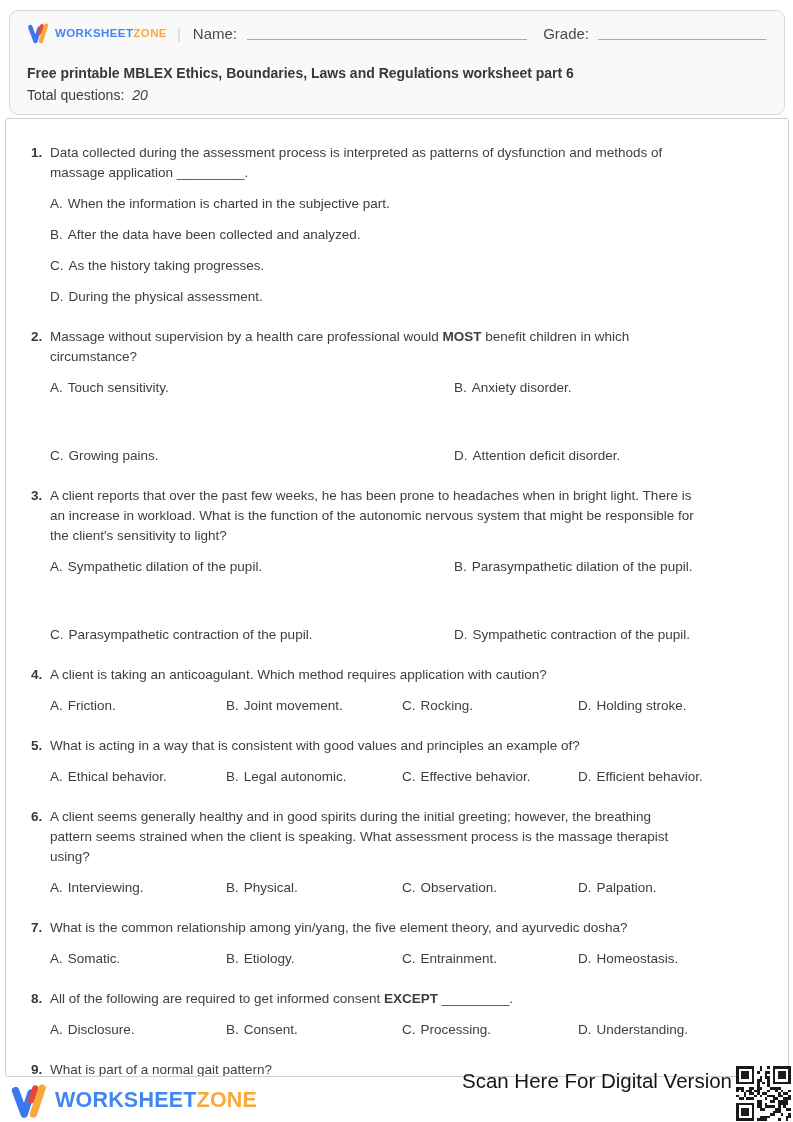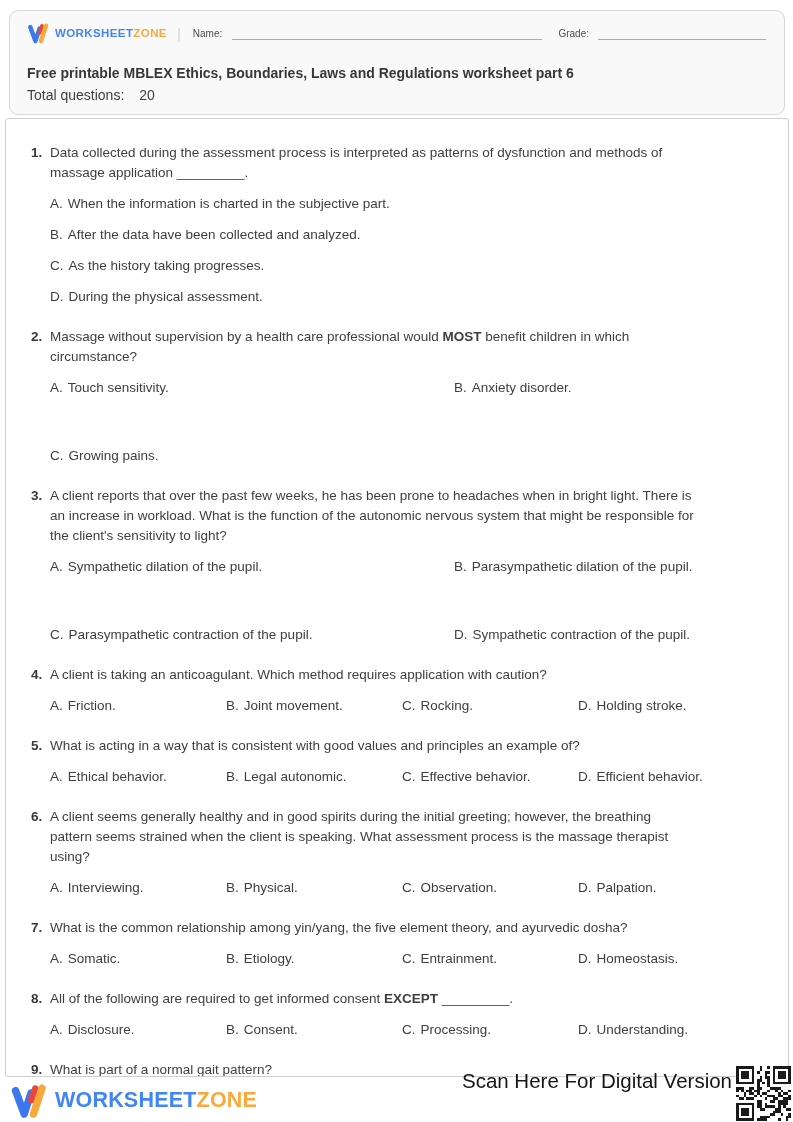--- a/index.html
+++ b/index.html
@@ -12,27 +12,27 @@
     position:absolute;left:9px;top:10px;width:776px;height:105px;
     box-sizing:border-box;background:#f9f9f9;border:1px solid #d7d7d7;border-radius:9px;
     padding:11px 18px 0 17px;
   }
   .logo-row{display:flex;align-items:center;}
   .logo-mark{flex-shrink:0;display:flex;align-items:center;}
   .logo-text{font-size:11.5px;font-weight:800;letter-spacing:.4px;margin-left:6px;white-space:nowrap;}
   .logo-blue{color:#4285f4;}
   .logo-orange{color:#f9a93c;}
   .hdr-divider{color:#d2d2d2;font-size:15px;margin:0 12px 0 10px;font-weight:300;}
-  .field-label{font-size:10px;color:#4b4b4b;}
+  .field-label{font-size:15px;color:#4b4b4b;}
   .name-line{flex:1;height:13px;border-bottom:1px solid #a9a9a9;margin-left:10px;margin-right:16px;}
   .grade-line{width:168px;height:13px;border-bottom:1px solid #a9a9a9;margin-left:9px;}
   .title-block{margin-top:21px;}
   .ws-title{font-size:14px;font-weight:700;color:#383838;}
   .total-row{margin-top:6px;font-size:14px;color:#3e3e3e;display:flex;}
-  .total-row .val{margin-left:15px;}
+  .total-row .val{margin-left:8px;font-style:italic;}
   
   .qbox{
     position:absolute;left:5px;top:118px;width:784px;height:959px;
     box-sizing:border-box;background:#ffffff;border:1px solid #cfcfcf;border-radius:3px;
     padding:24px 28px 0 25px;overflow:hidden;
   }
   .question{display:flex;}
   .question + .question{margin-top:20px;}
   .qnum{width:19px;flex-shrink:0;font-weight:700;font-size:13.5px;line-height:20px;color:#383838;}
   .qbody{flex:1;font-size:13.5px;line-height:20px;color:#3e3e3e;min-width:0;}
@@ -94,20 +94,21 @@
       </div>
       <div class="question">
         <div class="qnum">2.</div>
         <div class="qbody">
           <div class="qline"><span>Massage without supervision by a health care professional would </span><span class="bold">MOST</span><span> benefit children in which</span></div>
           <div class="qline"><span>circumstance?</span></div>
           <div class="opts-grid cols2">
             <div class="opt"><span class="opt-letter">A.</span><span>Touch sensitivity.</span></div>
             <div class="opt"><span class="opt-letter">B.</span><span>Anxiety disorder.</span></div>
             <div class="opt"><span class="opt-letter">C.</span><span>Growing pains.</span></div>
+            <div class="opt"><span class="opt-letter">D.</span><span>Attention deficit disorder.</span></div>
           </div>
         </div>
       </div>
       <div class="question">
         <div class="qnum">3.</div>
         <div class="qbody">
           <div class="qline"><span>A client reports that over the past few weeks, he has been prone to headaches when in bright light. There is</span></div>
           <div class="qline"><span>an increase in workload. What is the function of the autonomic nervous system that might be responsible for</span></div>
           <div class="qline"><span>the client's sensitivity to light?</span></div>
           <div class="opts-grid cols2">

